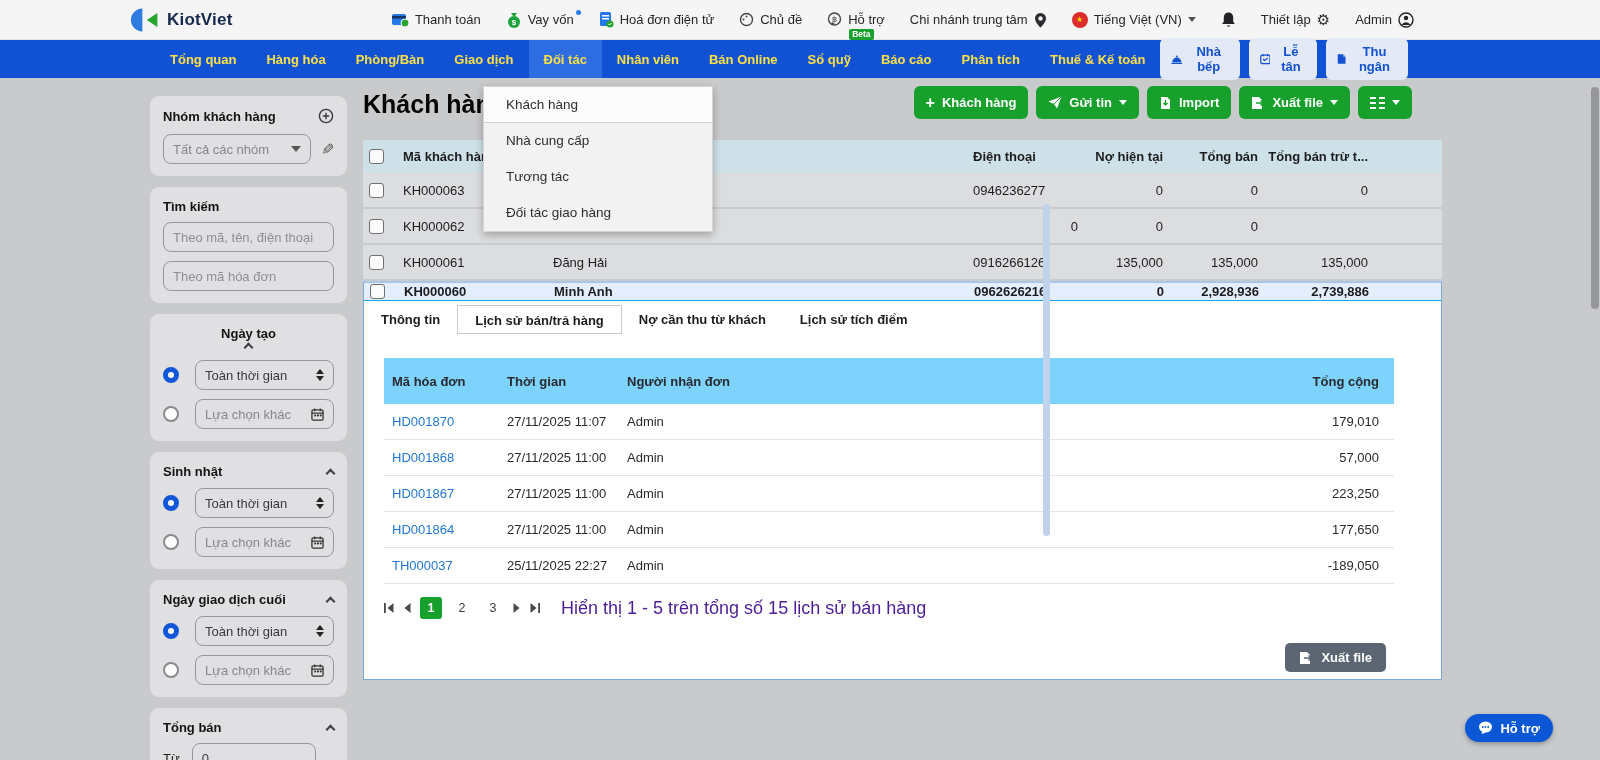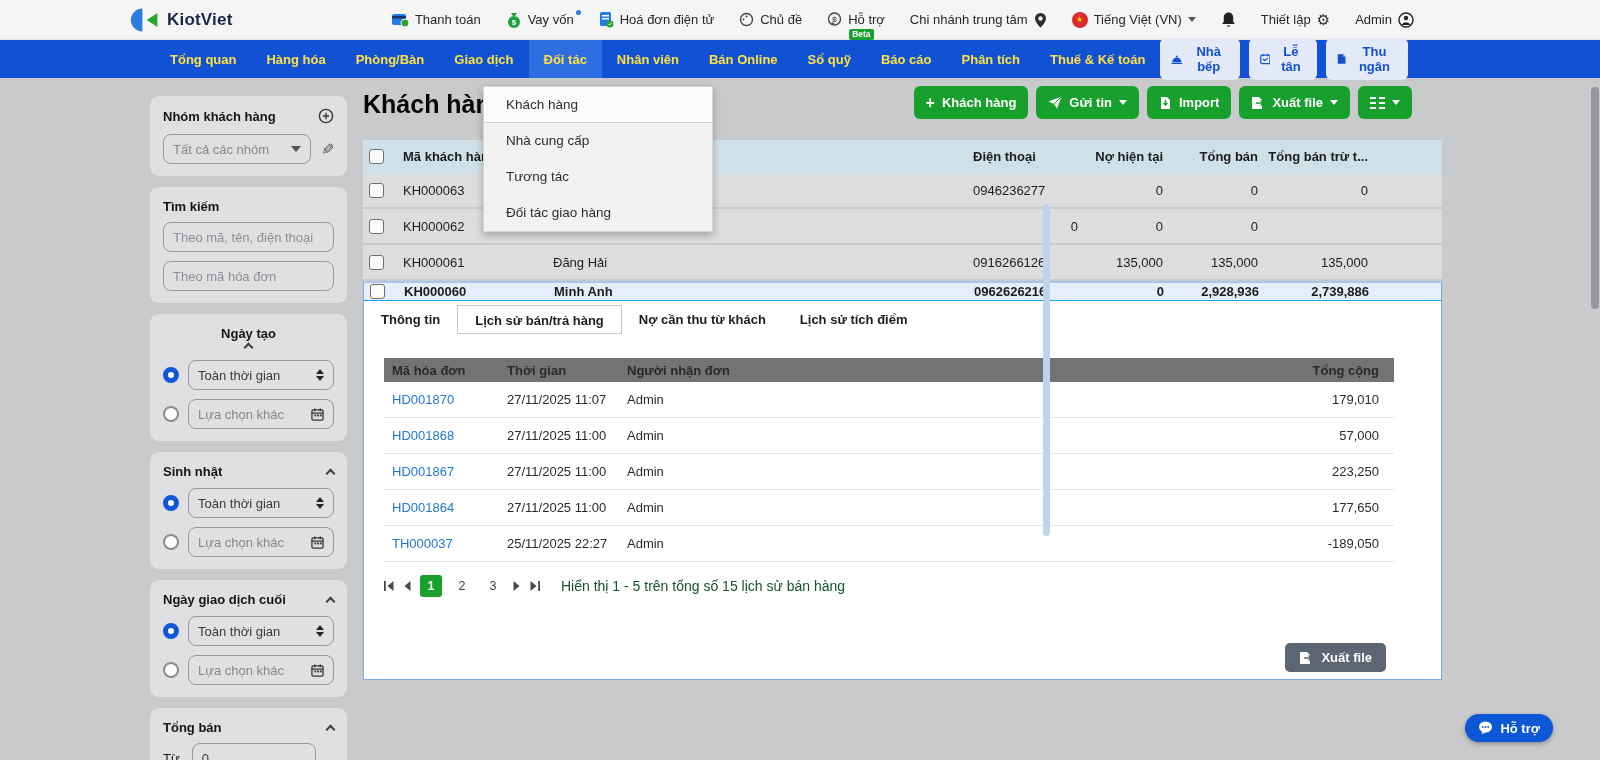--- a/index.html
+++ b/index.html
@@ -45,21 +45,21 @@
   .card-head { display:flex; align-items:center; justify-content:space-between; margin-bottom:10px; }
   .card-title { font-size:13px; font-weight:bold; color:#141416; }
   .chev-up { width:7px; height:7px; border-left:2px solid #3c3c40; border-top:2px solid #3c3c40;
     transform:rotate(45deg); margin-top:3px; cursor:pointer; }
   .fbox { display:flex; align-items:center; justify-content:space-between; border:1px solid #96979a;
     border-radius:8px; height:30px; padding:0 9px; font-size:13px; color:#3a3a3e; background:transparent; flex:1; cursor:pointer; }
   .fbox .ph { color:#86878a; }
   .side-input { width:100%; border:1px solid #96979a; border-radius:8px; height:30px; padding:0 9px;
     font-size:13px; background:transparent; color:#3a3a3e; outline:none; font-family:inherit; }
   .side-input::placeholder { color:#8e8f93; }
-  .filter-row { display:flex; align-items:center; gap:9px; margin-top:9px; }
+  .filter-row { display:flex; align-items:center; gap:16px; margin-top:9px; }
   .radio { width:16px; height:16px; border-radius:50%; border:2px solid #8a8b8e; background:#fdfdfd; flex:none; cursor:pointer; }
   .radio.on { border:5px solid #1155d8; }
   .spin { display:flex; flex-direction:column; gap:2px; }
   .tri-u { width:0; height:0; border-left:4px solid transparent; border-right:4px solid transparent; border-bottom:5px solid #222; }
   .tri-dn { width:0; height:0; border-left:4px solid transparent; border-right:4px solid transparent; border-top:5px solid #222; }
   .tri-down { width:0; height:0; border-left:5px solid transparent; border-right:5px solid transparent; border-top:6px solid #555; }
   .pencil { font-size:16px; color:#555; transform:scaleX(-1); cursor:pointer; }
   .from-row { display:flex; align-items:center; gap:12px; margin-top:8px; }
   .from-lbl { font-size:13px; color:#222; }
 
@@ -83,29 +83,29 @@
 
   .expanded { border:1px solid #79a9dd; border-top:2px solid #a9c6ea; background:#fff; height:399px; position:relative; }
   .selrow { background:#e4eefc; height:18px; font-weight:bold; border-bottom:1px solid #0ea5e9; }
   .tabs { display:flex; align-items:flex-end; height:31px; margin-top:2px; }
   .tab { font-size:13px; font-weight:bold; color:#1d1d20; padding:0 17px; height:29px; line-height:29px; cursor:pointer; }
   .tab.active { border:1px solid #c9c9cb; background:#fff; }
 
   .itable { margin:24px 47px 0 20px; }
   .irow { display:grid; grid-template-columns:115px 120px 1fr 130px; align-items:center;
     height:36px; padding:0 15px 0 8px; font-size:13px; color:#2a2a2e; border-bottom:1px solid #e6e6e8; }
-  .ihead { background:#737373; font-weight:bold; height:24px; border-bottom:none; }
+  .ihead { background:#7dd3fc; font-weight:bold; height:46px; border-bottom:none; }
   .ilink { color:#2277d4; cursor:pointer; }
 
   .pager { display:flex; align-items:center; gap:9px; margin:12px 0 0 20px; height:24px; }
   .pg-ic { display:flex; align-items:center; cursor:pointer; }
   .pg-num { font-size:12.5px; color:#3c3c40; width:22px; height:22px; display:flex; align-items:center;
     justify-content:center; cursor:pointer; }
   .pg-num.active { background:#17a12c; color:#fff; border-radius:3px; font-weight:bold; }
-  .pg-info { font-size:14px; color:#14532d; margin-left:12px; }
+  .pg-info { font-size:18px; color:#4c1d95; margin-left:12px; }
 
   .export-row { position:absolute; right:55px; bottom:7px; }
   .slate-btn { background:#5b6672; color:#fff; border:none; border-radius:5px; font-size:13px; font-weight:bold;
     padding:0 14px; height:29px; display:flex; align-items:center; gap:8px; cursor:pointer; }
 
   
   .fab { position:absolute; right:47px; bottom:18px; background:#0b57d6; color:#fff; border:none;
     border-radius:15px; height:28px; padding:0 13px; font-size:13px; font-weight:bold;
     display:flex; align-items:center; gap:7px; cursor:pointer; box-shadow:0 2px 5px rgba(0,0,0,.3); }
   .page-scrollbar { position:absolute; right:1px; top:42px; width:9px; height:716px; }

